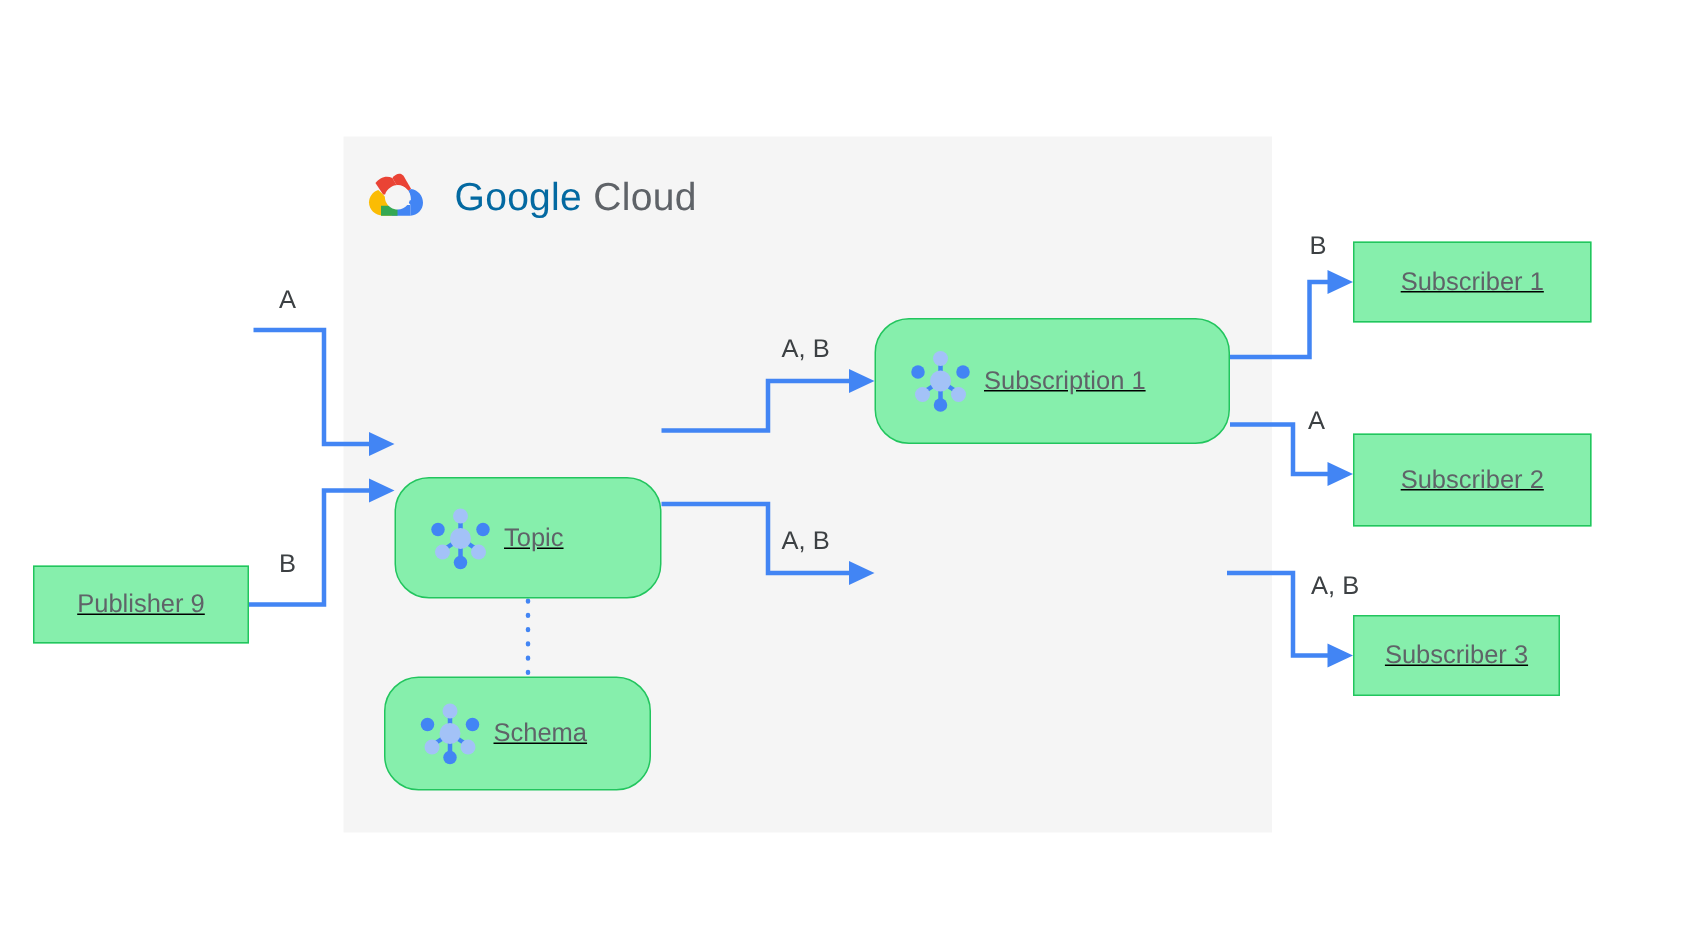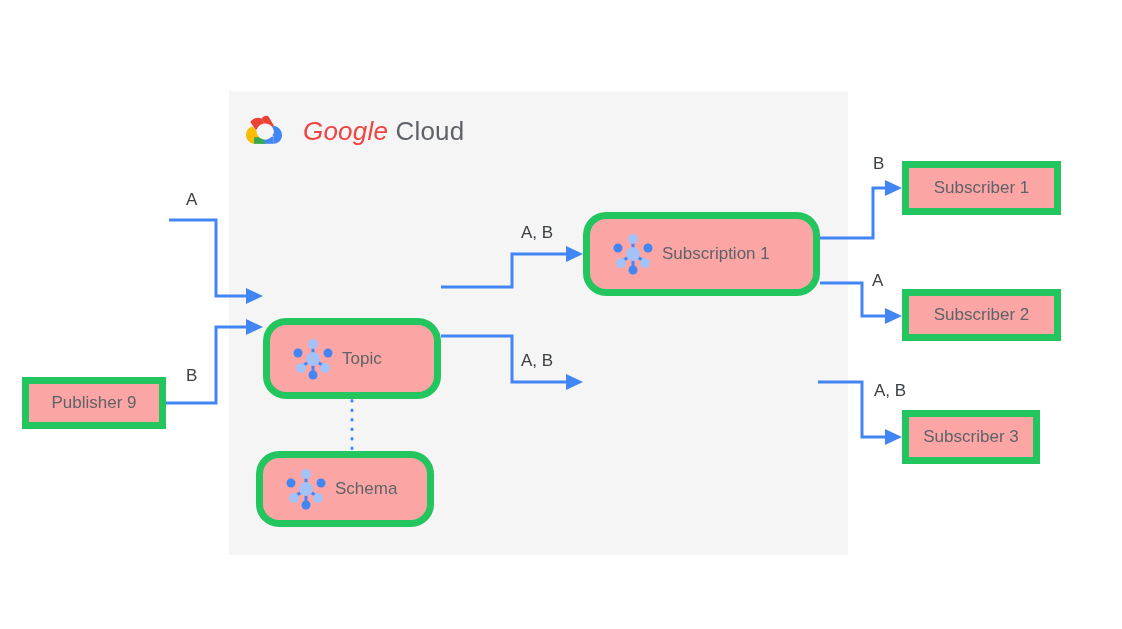--- a/index.html
+++ b/index.html
@@ -29,32 +29,33 @@
     align-items:center;
     gap:14px;
   }
   #cloud-logo{ width:46px; height:38px; display:block; }
   #cloud-wordmark{
     font-size:26px;
     color:#5f6368;
     letter-spacing:.2px;
     white-space:nowrap;
   }
-  #cloud-wordmark .w-google{ font-weight:500; color:#ef4444;font-style:italic; }
+  #cloud-wordmark .w-google{ font-weight:500; color:#0369a1; }
   #cloud-wordmark .w-cloud{ font-weight:400; color:#5f6368; }
 
   
   .node{
     position:absolute;
     box-sizing:border-box;
-    background:#fca5a5;
-    border:7px solid #22c55e;
+    background:#86efac;
+    border:1px solid #22c55e;
     display:flex;
     align-items:center;
     justify-content:center;
+    text-decoration:underline;
   }
   .node.with-icon{ justify-content:flex-start;border-radius:23px; }
   .node-label{
     font-size:17px;
     color:#5f6368;
     white-space:nowrap;
   }
   .node.with-icon .node-label{ margin-left:6px; }
   .node-icon{
     width:46px; height:46px;
@@ -64,21 +65,21 @@
   }
 
   
   #publisher-1{ left:25px;  top:194px; width:144px; height:52px; }
   #publisher-2{ left:22px;  top:377px; width:144px; height:52px; }
   #topic{       left:263px; top:270px; width:178px; height:81px;margin-top:48px; }
   #schema{      left:256px; top:451px; width:178px; height:76px; }
   #subscription-1{ left:583px; top:212px; width:237px; height:84px; }
   #subscription-2{ left:583px; top:341px; width:235px; height:83px; }
   #subscriber-1{ left:902px; top:161px; width:159px; height:54px; }
-  #subscriber-2{ left:902px; top:289px; width:159px; height:52px; }
+  #subscriber-2{ left:902px; top:289px; width:159px; height:62px; }
   #subscriber-3{ left:902px; top:410px; width:138px; height:54px; }
 
   
   #wires{
     position:absolute;
     left:0; top:0;
     width:1122px; height:629px;
     pointer-events:none;
   }
   .wire{ fill:none; stroke:#4285f4; stroke-width:3; }

